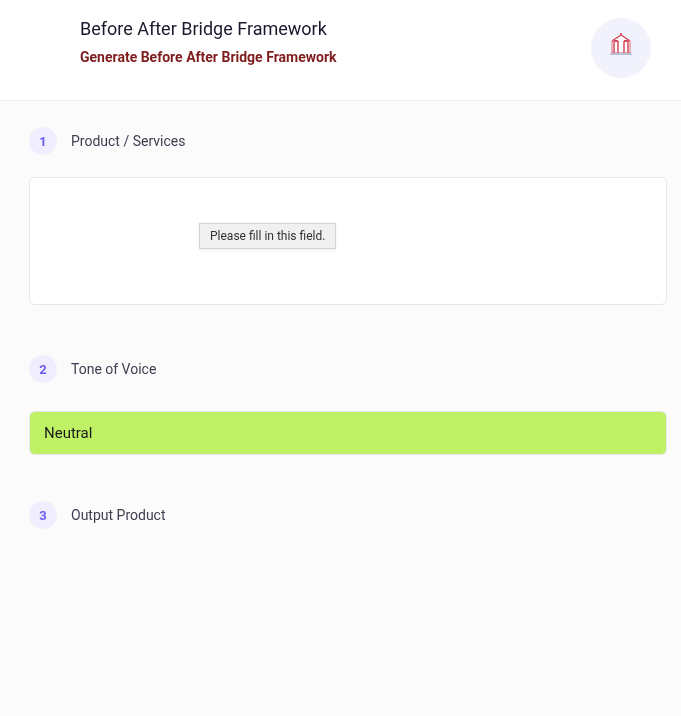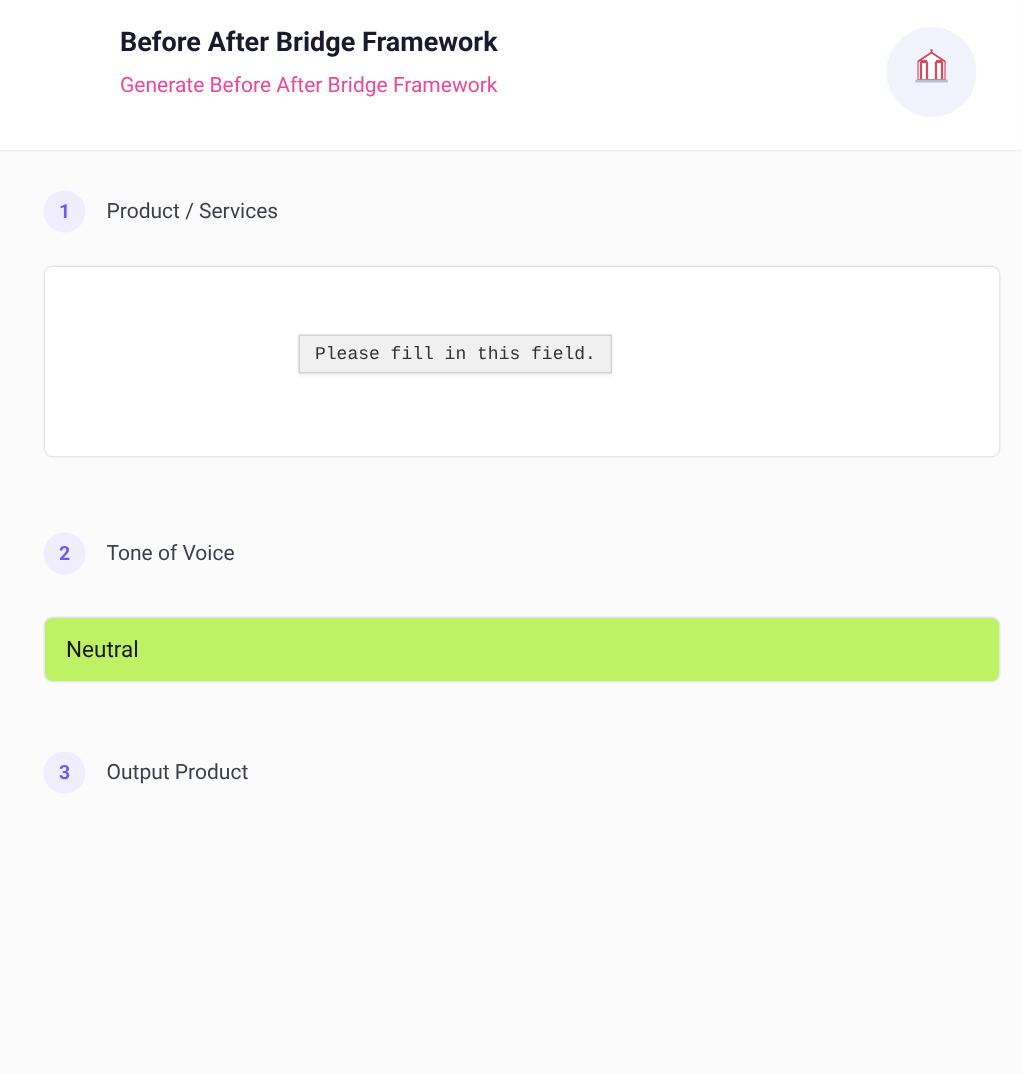--- a/index.html
+++ b/index.html
@@ -21,27 +21,27 @@
       align-items: flex-start;
       justify-content: space-between;
     }
     .header-text {
       display: flex;
       flex-direction: column;
       gap: 10px;
     }
     .page-title {
       font-size: 18px;
-      font-weight: 700;
+      font-weight: 400;
       color: #1a1a2e;
     }
     .page-subtitle {
       font-size: 14px;
-      font-weight: 400;
-      color: #ec4899;
+      font-weight: 700;
+      color: #7f1d1d;
     }
     .icon-circle {
       width: 60px;
       height: 60px;
       border-radius: 50%;
       background: #f1f2fb;
       display: flex;
       align-items: center;
       justify-content: center;
     }
@@ -93,21 +93,20 @@
       position: absolute;
       top: 46px;
       left: 170px;
       background: #f0f0f0;
       border: 1px solid #d3d3d3;
       border-radius: 0;
       padding: 5px 10px;
       font-size: 12px;
       color: #333;
       box-shadow: 0 1px 3px rgba(0,0,0,0.08);
-      font-family: Liberation Mono, monospace;
     }
     .input-field {
       width: 100%;
       height: 44px;
       border: 1px solid #e4e6ec;
       border-radius: 6px;
       background: #bef264;
       padding: 0 14px;
       font-size: 15px;
       font-family: inherit;

